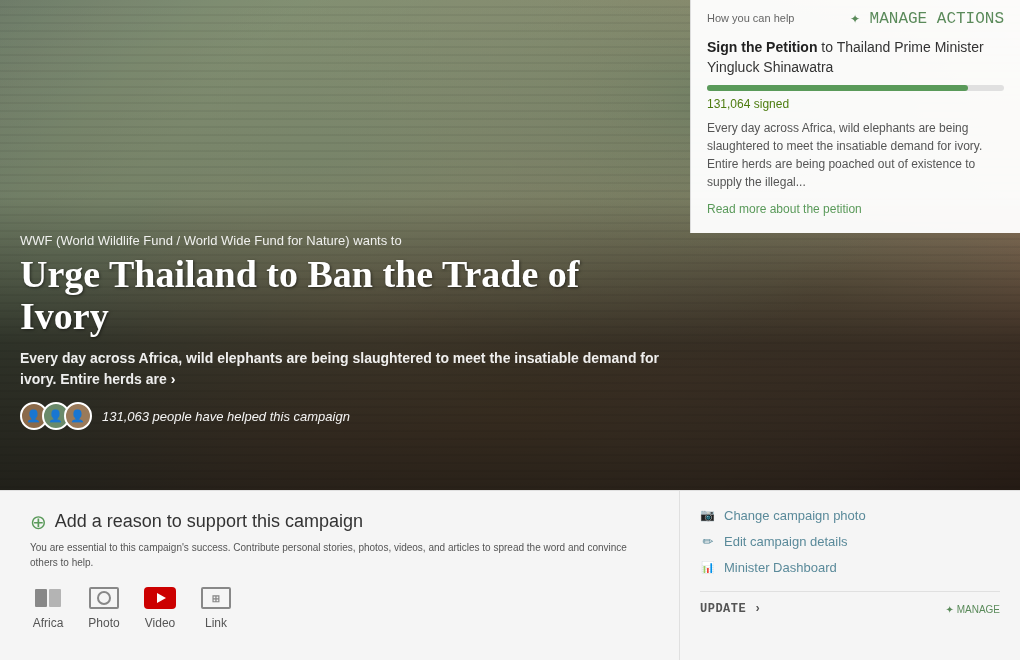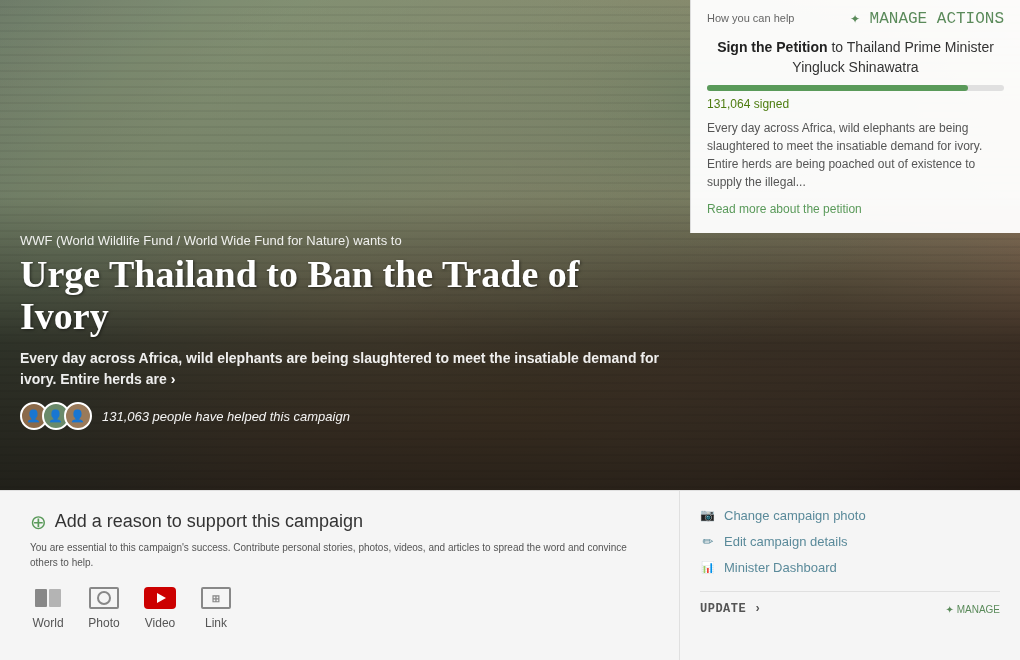--- a/index.html
+++ b/index.html
@@ -86,21 +86,20 @@
       align-items: center;
       gap: 3px;
     }
 
     .petition-title {
       font-family: Arial, sans-serif;
       font-size: 14px;
       color: #333;
       line-height: 1.4;
       margin-bottom: 8px;
-      text-align: center;
     }
 
     .petition-title strong {
       color: #222;
     }
 
     .progress-bar-container {
       height: 6px;
       background: #e0e0e0;
       border-radius: 3px;
@@ -461,21 +460,21 @@
     <p class="add-reason-desc">You are essential to this campaign's success. Contribute personal stories, photos, videos, and articles to spread the word and convince others to help.</p>
     <div class="content-types">
 
       <div class="content-type-item">
         <div class="content-type-icon">
           <div class="icon-story">
             <div class="page"></div>
             <div class="page"></div>
           </div>
         </div>
-        <span class="content-type-label">World</span>
+        <span class="content-type-label">Africa</span>
       </div>
 
       <div class="content-type-item">
         <div class="content-type-icon">
           <div class="icon-photo"></div>
         </div>
         <span class="content-type-label">Photo</span>
       </div>
 
       <div class="content-type-item">

